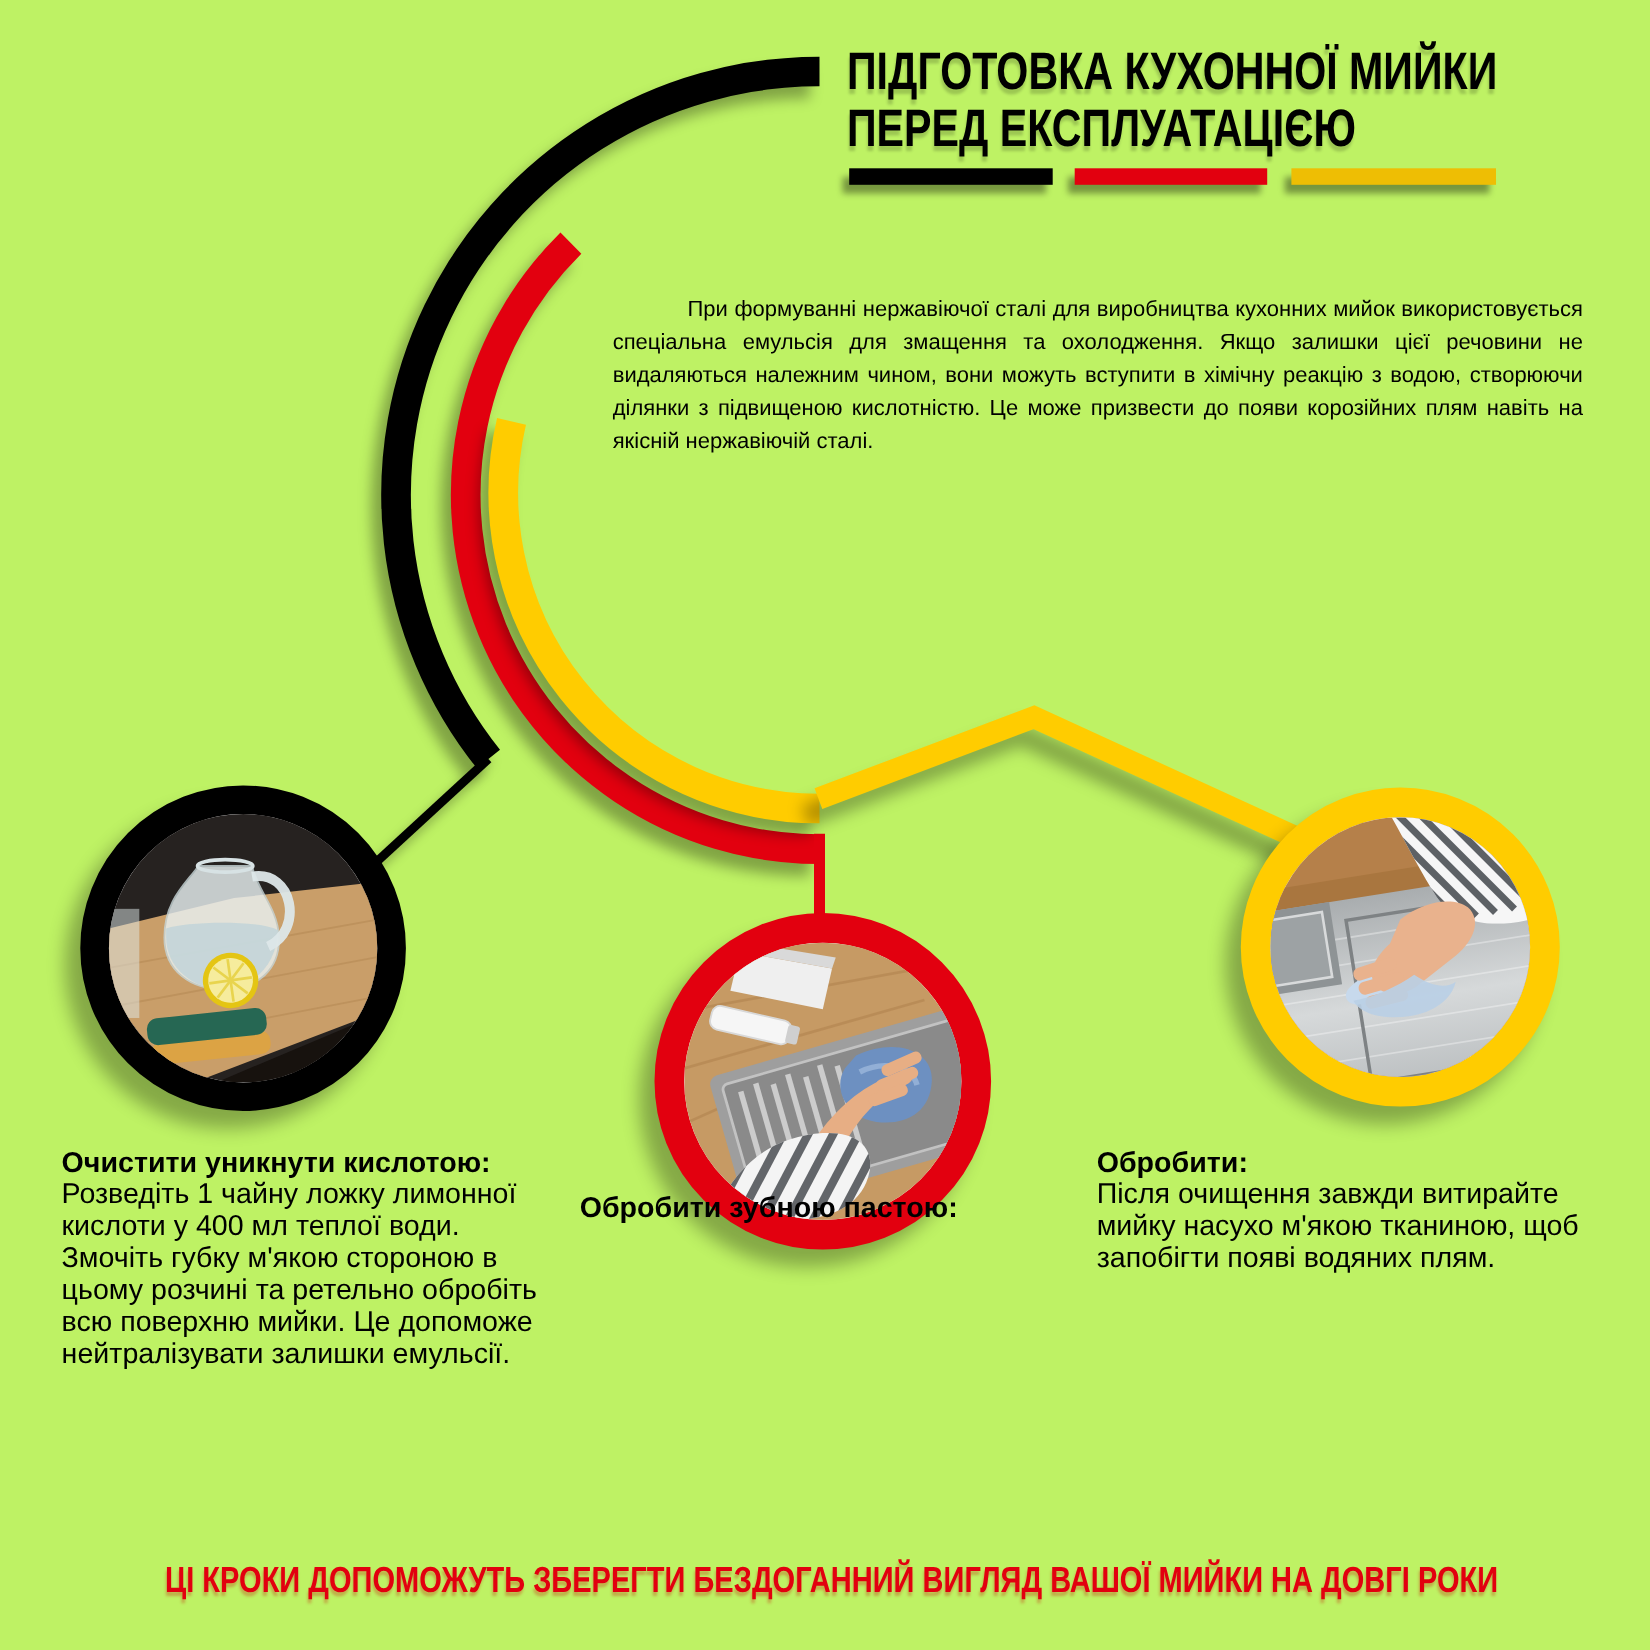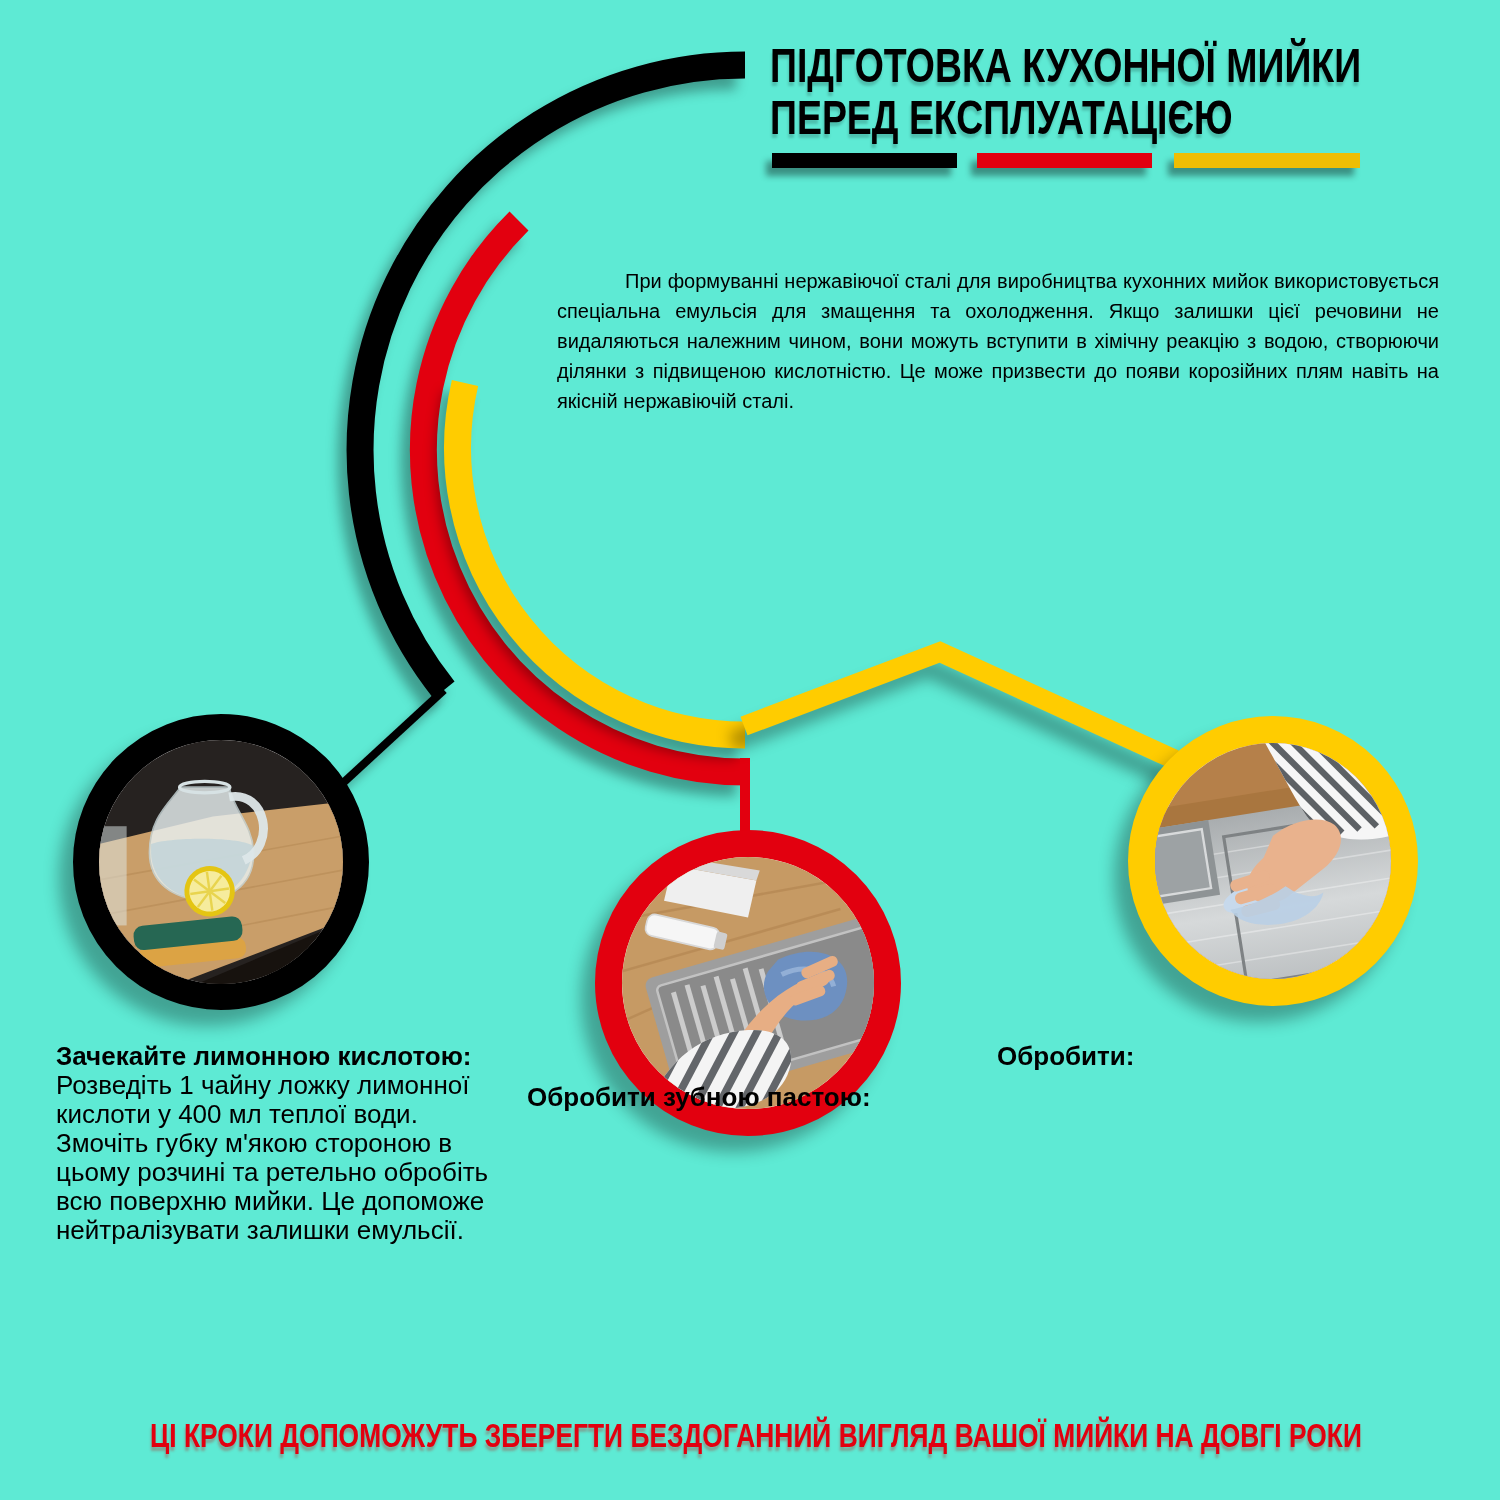--- a/index.html
+++ b/index.html
@@ -1,17 +1,17 @@
 <!DOCTYPE html>
 <html style="--black: #000000; --red: #e2000f; --yellow: #ffcc00; --baryellow: #eebe04;"><head>
 <meta charset="utf-8">
 <style>
   html,body{margin:0;padding:0;background:#ffffff;}
   .canvas{
-    position:relative;width:1500px;height:1500px;overflow:hidden;background:#5eead4;
+    position:relative;width:1500px;height:1500px;overflow:hidden;background:#bef264;
     font-family:"Liberation Sans","DejaVu Sans",sans-serif;color:#000;
   }
   
   .arc-layer{position:absolute;left:0;top:0;width:1500px;height:1500px;pointer-events:none;}
   .arc{fill:none;stroke-linecap:butt;}
   .arc-black{stroke:var(--black);stroke-width:27;filter:drop-shadow(-9px 11px 6px rgba(0,0,0,.32));}
   .arc-red{stroke:var(--red);stroke-width:27;filter:drop-shadow(-9px 11px 6px rgba(0,0,0,.32));}
   .arc-yellow{stroke:var(--yellow);stroke-width:27;filter:drop-shadow(-9px 11px 6px rgba(0,0,0,.32));}
   .conn-black{stroke:var(--black);stroke-width:8;filter:drop-shadow(-6px 9px 5px rgba(0,0,0,.3));}
   .conn-red{stroke:var(--red);stroke-width:10;}
@@ -203,25 +203,26 @@
       <g fill="#e9b28d">
         <rect x="96" y="176" width="52" height="15" rx="7" transform="rotate(-18 96 183)"></rect>
         <rect x="102" y="192" width="54" height="15" rx="7" transform="rotate(-16 102 199)"></rect>
         <rect x="110" y="208" width="50" height="15" rx="7" transform="rotate(-14 110 215)"></rect>
       </g>
       <path d="M96 212 C120 208 146 196 166 182 C186 196 204 198 214 190 C210 210 188 226 160 230 C132 234 104 228 96 212 Z" fill="#b9cfe6" opacity=".9"></path>
     </svg>
   </div>
 
   <div class="step-text step-1">
-    <div class="step-heading">Зачекайте лимонною кислотою:</div>
+    <div class="step-heading">Очистити уникнути кислотою:</div>
     <div class="step-body">Розведіть 1 чайну ложку лимонної кислоти у 400 мл теплої води. Змочіть губку м'якою стороною в цьому розчині та ретельно обробіть всю поверхню мийки. Це допоможе нейтралізувати залишки емульсії.</div>
   </div>
   <div class="step-text step-2">
     <div class="step-heading">Обробити зубною пастою:</div>
   </div>
   <div class="step-text step-3">
     <div class="step-heading">Обробити:</div>
+    <div class="step-body">Після очищення завжди витирайте мийку насухо м'якою тканиною, щоб запобігти появі водяних плям.</div>
   </div>
 
   <div class="footer">ЦІ КРОКИ ДОПОМОЖУТЬ ЗБЕРЕГТИ БЕЗДОГАННИЙ ВИГЛЯД ВАШОЇ МИЙКИ НА ДОВГІ РОКИ</div>
 
 </div>
 
 </body></html>

